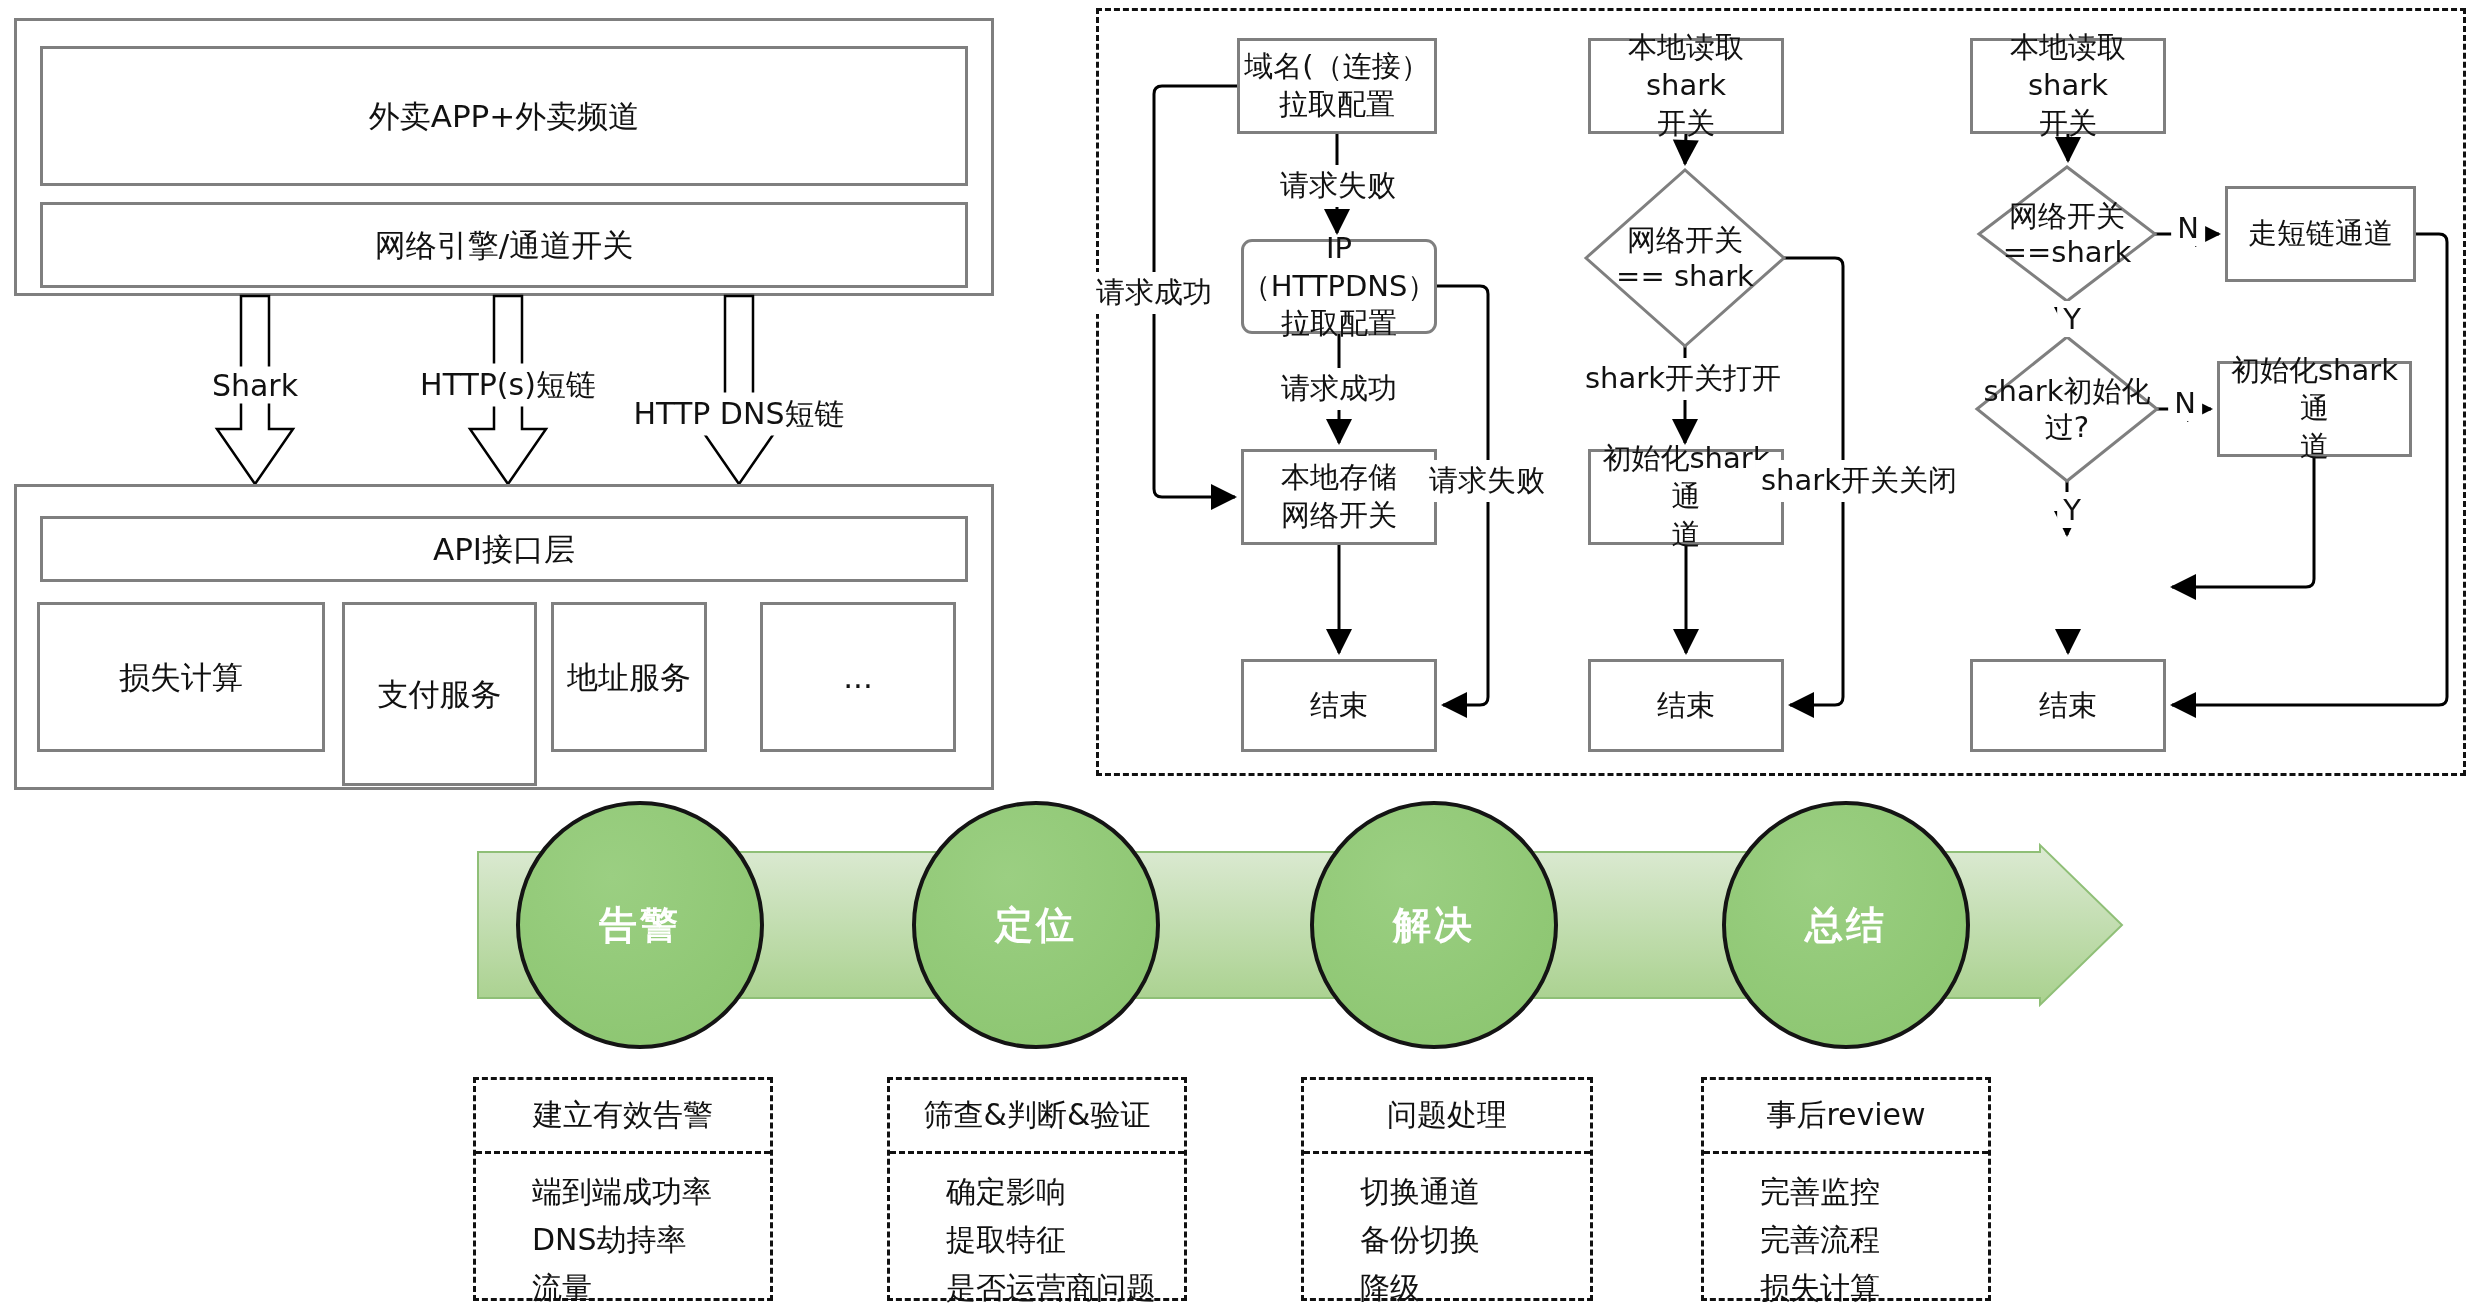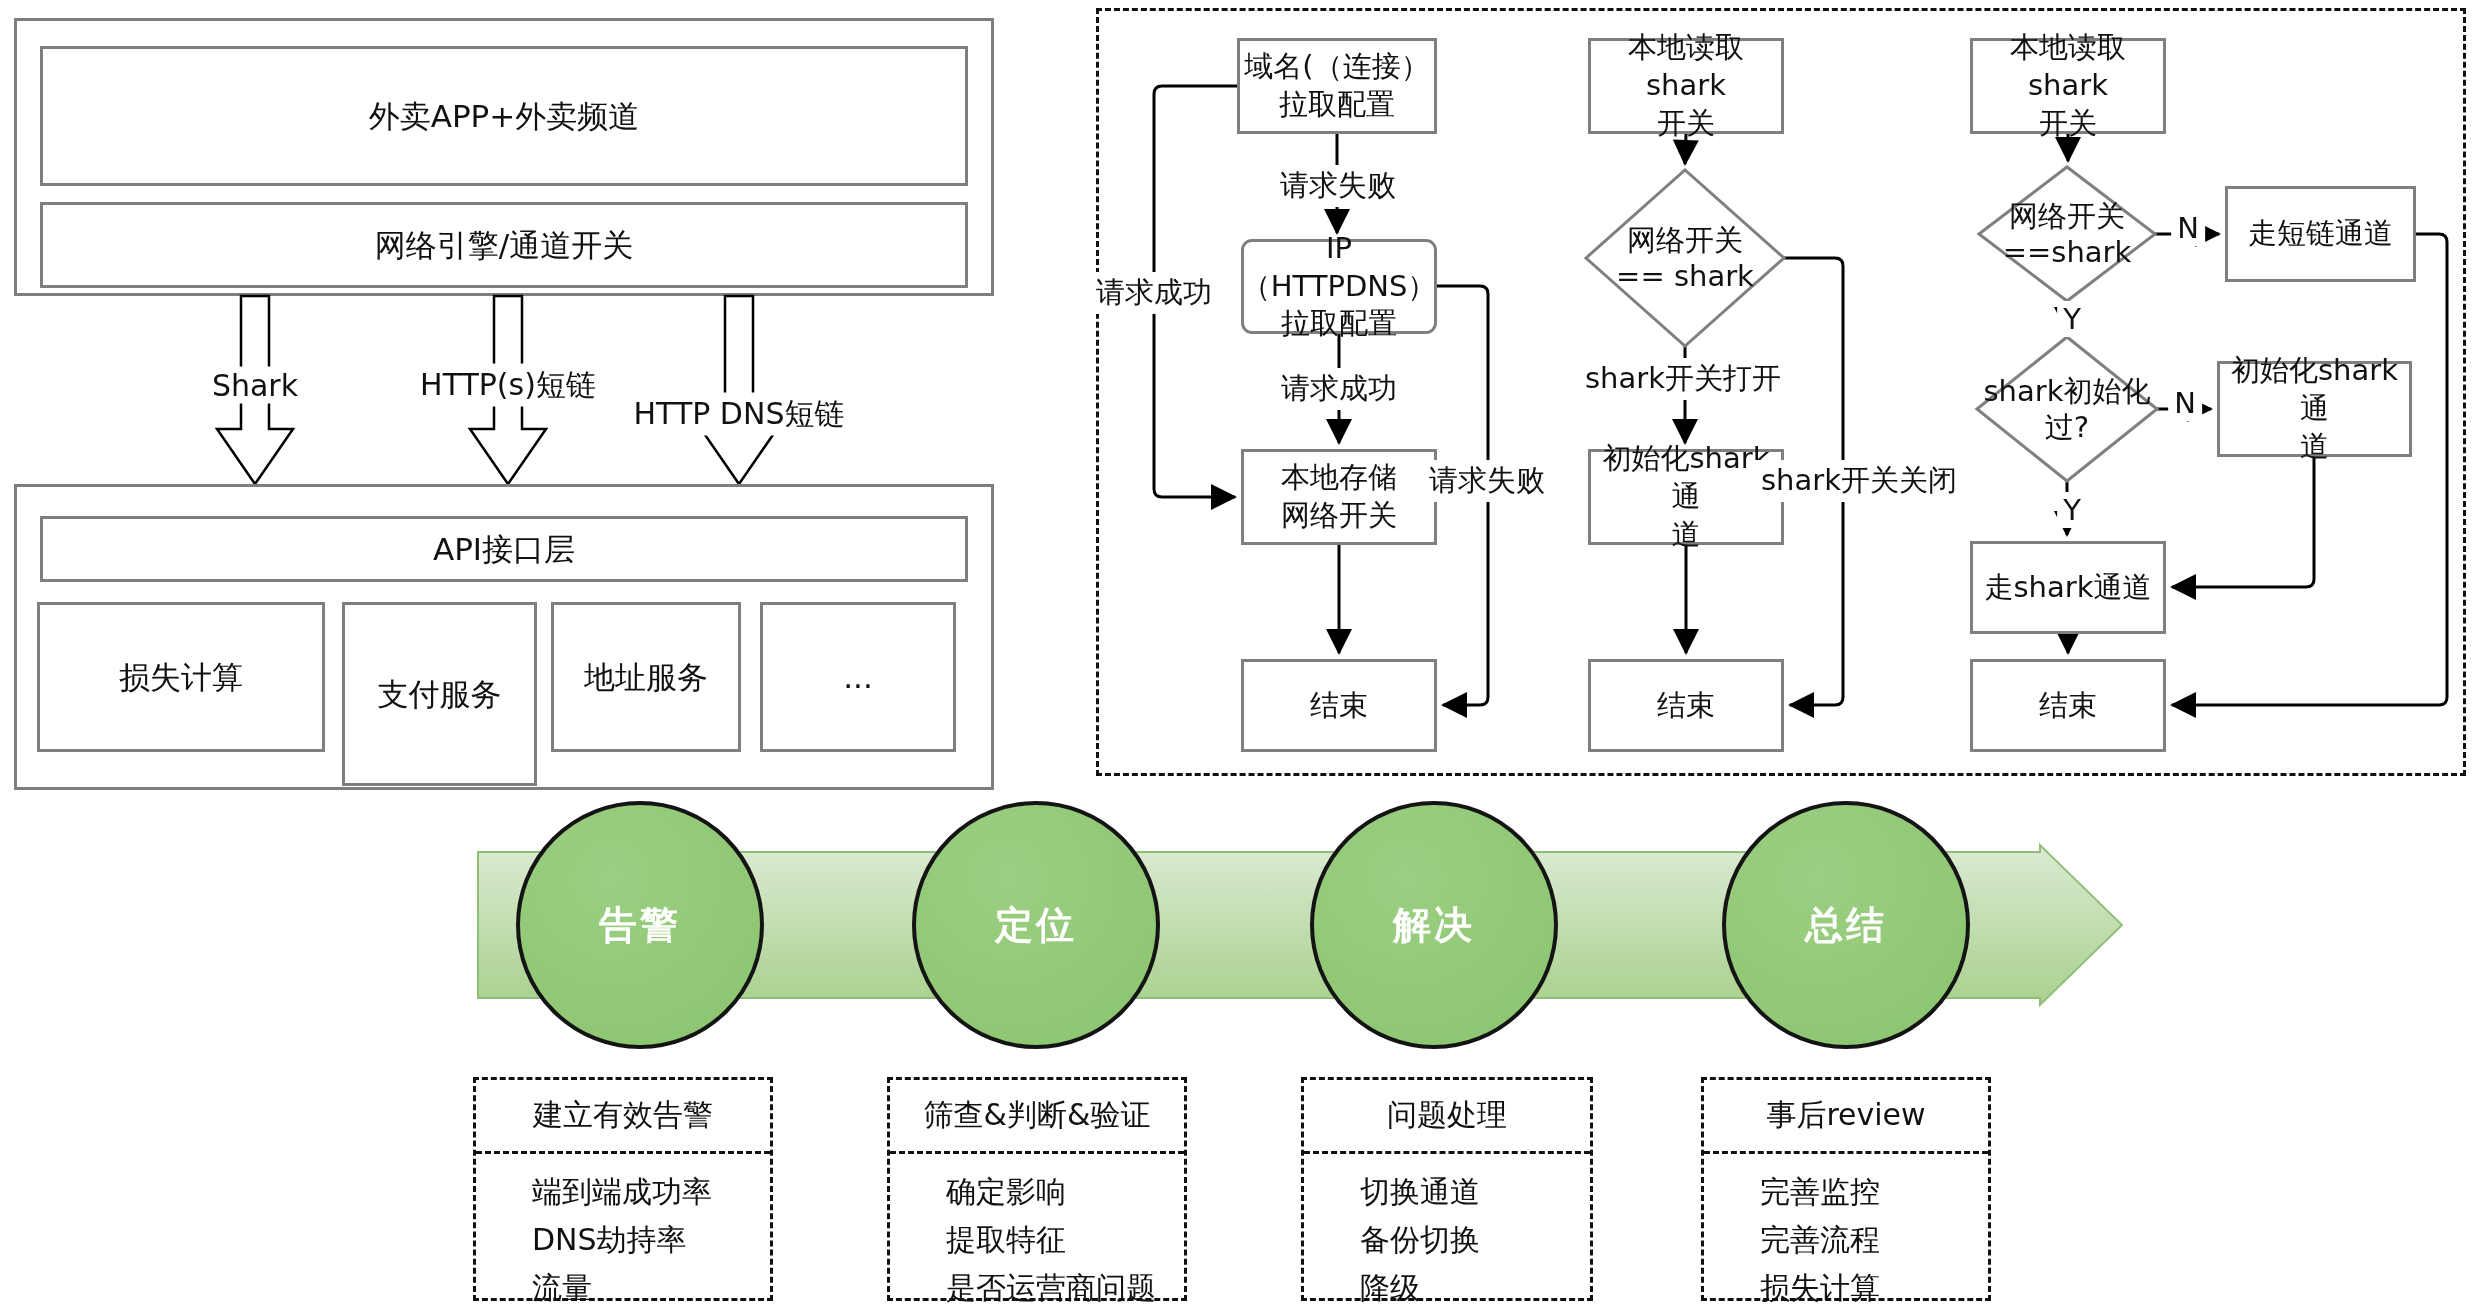--- a/index.html
+++ b/index.html
@@ -57,21 +57,21 @@
 <div class="gbox" style="left:14px;top:484px;width:980px;height:306px;"></div>
 <div class="cbox" style="left:40px;top:516px;width:928px;height:66px;">
   <span>API接口层</span>
 </div>
 <div class="cbox" style="left:37px;top:602px;width:288px;height:150px;">
   <span>损失计算</span>
 </div>
 <div class="cbox" style="left:342px;top:602px;width:195px;height:184px;">
   <span>支付服务</span>
 </div>
-<div class="cbox" style="left:551px;top:602px;width:190px;height:150px;">
+<div class="cbox" style="left:551px;top:602px;width:156px;height:150px;">
   <span>地址服务</span>
 </div>
 <div class="cbox" style="left:760px;top:602px;width:196px;height:150px;">
   <span>...</span>
 </div>
 
 <div id="flow">
   <svg width="1370" height="768" viewBox="0 0 1370 768" style="left:0;top:0;">
     <defs>
       <marker id="ah" markerUnits="userSpaceOnUse" markerWidth="30" markerHeight="30" refX="26" refY="15" orient="auto">
@@ -148,23 +148,20 @@
     <span>走短链通道</span>
   </div>
   <div class="dtext" style="left:882px;top:352px;width:172px;height:92px;">
     <span>shark初始化
 过?</span>
   </div>
   <div class="fbox" style="left:1118px;top:350px;width:195px;height:96px;">
     <span>初始化shark通
 道</span>
   </div>
-  <div class="fbox" style="left:871px;top:530px;width:196px;height:93px;">
-    <span>走shark通道</span>
-  </div>
   <div class="fbox" style="left:871px;top:648px;width:196px;height:93px;">
     <span>结束</span>
   </div>
 
   <div class="lbl" style="left:239px;top:175px;">请求失败</div>
   <div class="lbl" style="left:240px;top:378px;">请求成功</div>
   <div class="lbl" style="left:55px;top:282px;">请求成功</div>
   <div class="lbl" style="left:388px;top:470px;">请求失败</div>
   <div class="lbl" style="left:584px;top:368px;">shark开关打开</div>
   <div class="lbl" style="left:760px;top:470px;">shark开关关闭</div>

